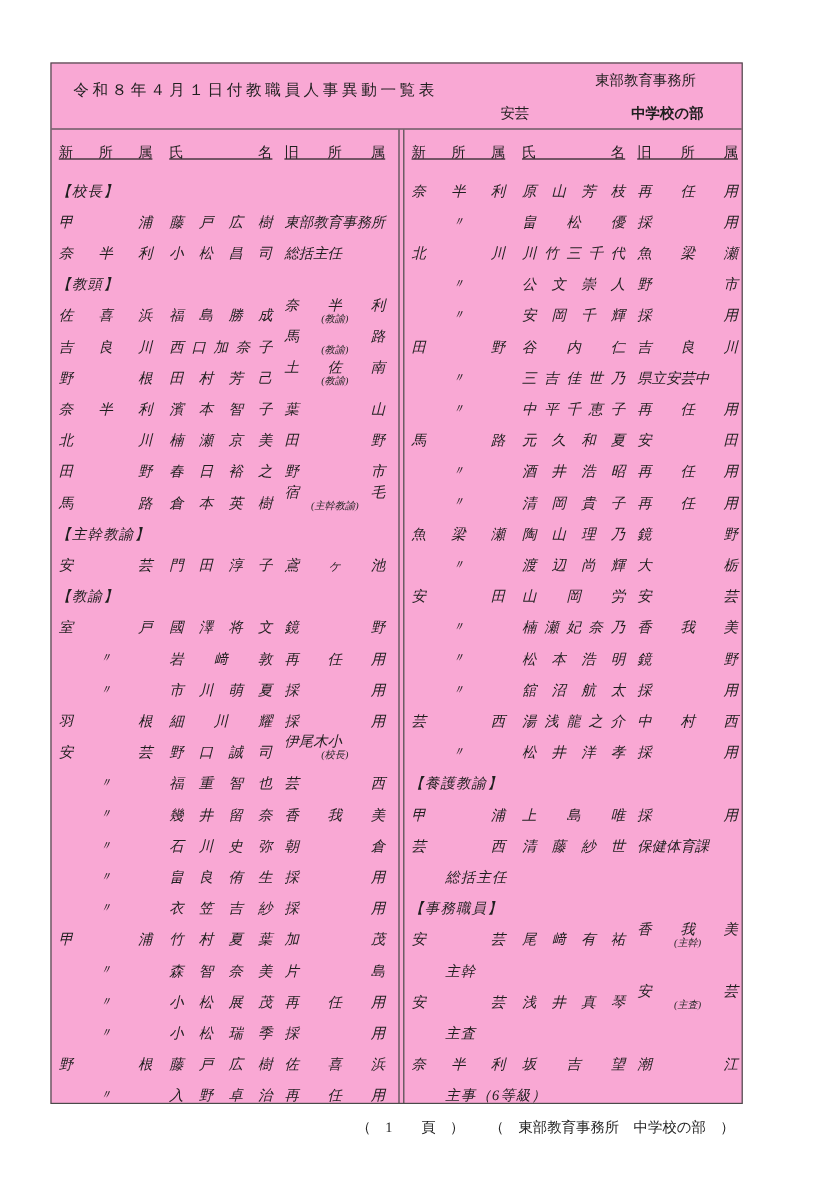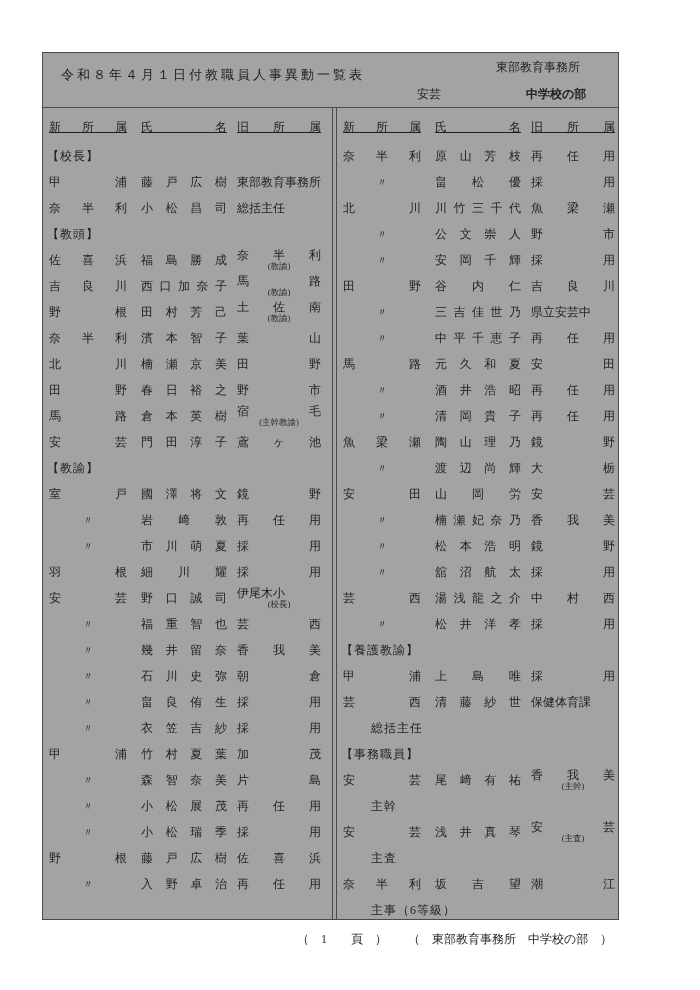--- a/index.html
+++ b/index.html
@@ -3,33 +3,33 @@
 <meta charset="utf-8">
 <style>
   html,body{margin:0;padding:0;}
   body{
     width:700px;height:990px;position:relative;background:#ffffff;
     font-family:"Liberation Serif","DejaVu Serif",serif;color:#1f1f1f;
     -webkit-font-smoothing:antialiased;
   }
   .box{
     position:absolute;left:42px;top:52px;width:575px;height:866px;
-    border:1px solid #4a4a4a;background:#a3a3a3;
+    border:1px solid #4a4a4a;background:#f9a8d4;
   }
   .hdr{position:relative;height:54px;border-bottom:1px solid #4a4a4a;}
   .title{position:absolute;left:18px;top:13px;font-size:13px;letter-spacing:3px;white-space:nowrap;}
   .office{position:absolute;left:453px;top:6px;font-size:12px;white-space:nowrap;}
   .region{position:absolute;left:374px;top:33px;font-size:12px;}
   .dept{position:absolute;left:483px;top:33px;font-size:12px;white-space:nowrap;font-weight:bold;}
   .cols{display:flex;height:812px;}
   .col{box-sizing:border-box;padding-top:6px;}
   .col-left{width:290px;border-right:1px solid #4a4a4a;}
   .gap{width:3px;}
   .col-right{flex:1;border-left:1px solid #4a4a4a;}
-  .row{height:26px;display:flex;align-items:center;padding-top:5px;box-sizing:border-box;font-size:12px;line-height:14px;}
+  .row{height:26px;display:flex;align-items:flex-end;padding-top:5px;box-sizing:border-box;font-size:12px;line-height:14px;font-style:italic;}
   .cell-new{width:78px;margin-left:6px;text-align:justify;text-align-last:justify;}
   .cell-new.ditto{text-align-last:center;font-size:11px;}
   .cell-name{width:86px;margin-left:14px;text-align:justify;text-align-last:justify;}
   .cell-old{width:84px;margin-left:10px;text-align:justify;text-align-last:justify;}
   .cell-old.compact,.cell-name.compact{text-align:left;text-align-last:left;}
   .note{font-size:8.5px;line-height:9px;text-align:center;letter-spacing:0;text-align-last:center;margin-top:0px;color:#2a2a2a;}
   .row.section .cell-sec{margin-left:4px;font-size:12px;letter-spacing:1px;}
   .row.adminlabel .cell-lab{margin-left:34px;font-size:12px;letter-spacing:1px;}
   .hdrrow{height:26px;display:flex;align-items:center;font-size:12px;}
   .hdrrow .cell-new,.hdrrow .cell-name,.hdrrow .cell-old{padding-top:0;text-decoration:underline;}
@@ -121,20 +121,23 @@
             </span>
           </div>
           <div class="row">
             <span class="cell-new">馬路</span>
             <span class="cell-name">倉本英樹</span>
             <span class="cell-old">
               <div>宿毛</div>
               <div class="note">(主幹教諭)</div>
             </span>
           </div>
+          <div class="row section">
+            <span class="cell-sec">【主幹教諭】</span>
+          </div>
           <div class="row">
             <span class="cell-new">安芸</span>
             <span class="cell-name">門田淳子</span>
             <span class="cell-old">
               <div>鳶ヶ池</div>
             </span>
           </div>
           <div class="row section">
             <span class="cell-sec">【教諭】</span>
           </div>

